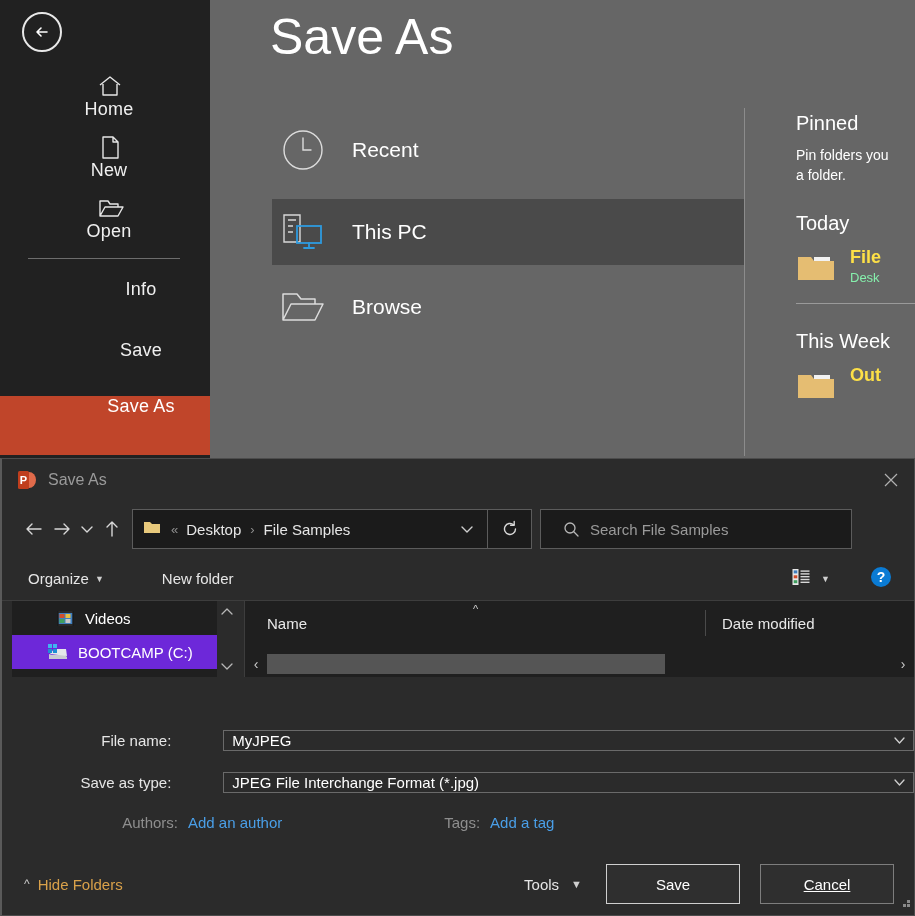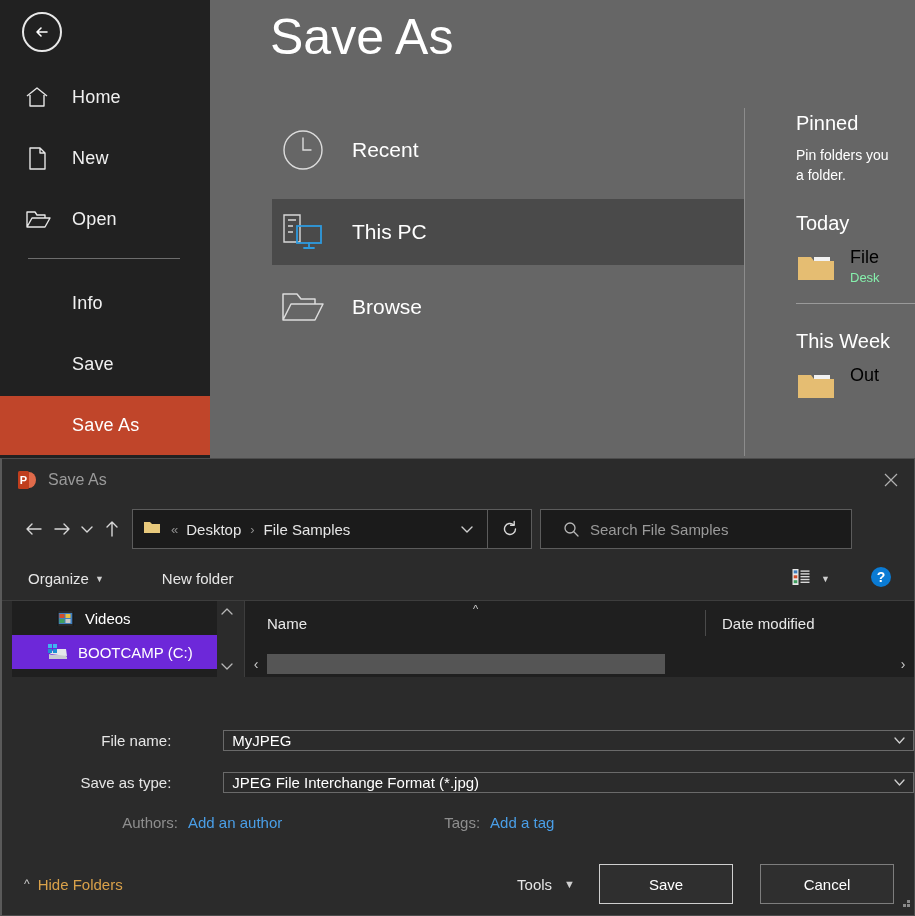--- a/index.html
+++ b/index.html
@@ -21,21 +21,21 @@
   .back-btn {
     position: absolute; left: 22px; top: 12px; width: 40px; height: 40px;
     border-radius: 50%; border: 2px solid #e8e8e8;
     display: flex; align-items: center; justify-content: center;
     cursor: pointer;
   }
   .back-btn svg { display: block; }
 
   .rail-item {
     position: absolute; left: 0; width: 210px; height: 48px;
-    display: flex; align-items: center; cursor: pointer;
+    display: flex; align-items: center; cursor: pointer; flex-direction: column;
   }
   .rail-item .ri-icon {
     width: 40px; margin-left: 24px; display: flex; align-items: center; justify-content: flex-start;
   }
   .rail-item .ri-label {
     color: #f0f0f0; font-size: 18px; font-weight: 400; margin-left: 8px;
     letter-spacing: .2px;
   }
   .rail-item.plain .ri-label { margin-left: 72px; }
   .rail-sep {
@@ -61,21 +61,21 @@
     position: absolute; left: 744px; top: 108px; width: 1px; height: 348px;
     background: #8c8c8c;
   }
 
   .pinned-pane { position: absolute; left: 796px; top: 112px; width: 160px; }
   .pp-head { color: #ffffff; font-size: 20px; font-weight: 300; margin-bottom: 10px; }
   .pp-body { color: #ffffff; font-size: 14px; font-weight: 400; line-height: 1.45; }
   .pp-head2 { color: #ffffff; font-size: 20px; font-weight: 300; margin: 26px 0 12px; }
   .pp-entry { display: flex; align-items: flex-start; cursor: pointer; }
   .pp-folder { flex: 0 0 auto; margin-right: 14px; margin-top: 4px; }
-  .pp-name { color: #000000; font-size: 18px; font-weight: 400; white-space: nowrap; }
+  .pp-name { color: #fde047; font-size: 18px; font-weight: 700; white-space: nowrap; }
   .pp-sub { color: #86efac; font-size: 13px; white-space: nowrap; margin-top: 2px; }
   .pp-rule { height: 1px; background: #9a9a9a; margin: 16px 0 0 0; width: 160px; }
 
   
   .dialog {
     position: absolute; left: 0; top: 458px; width: 915px; height: 458px;
     background: #2b2b2b; border: 1px solid #4c4c4c; border-left: 2px solid #5a5a5a;
   }
   .dlg-title {
     position: relative; height: 42px; background: #2b2b2b;
@@ -198,21 +198,21 @@
   .tools {
     margin-left: auto; color: #e6e6e6; font-size: 15px;
     display: flex; align-items: center; cursor: pointer;
   }
   .btn {
     height: 40px; width: 134px; background: #2f2f2f; border: 1px solid #7d7d7d;
     color: #ffffff; font-size: 15px; display: flex; align-items: center; justify-content: center;
     cursor: pointer;
   }
   .btn.primary { border: 1px solid #cfcfcf; margin-left: 24px; }
-  .btn.secondary { margin-left: 27px; margin-right: 20px; }
+  .btn.secondary { margin-left: 20px; margin-right: 20px; text-decoration: underline; }
   .grip { position: absolute; right: 3px; bottom: 3px; }
 </style>
 </head>
 <body>
 
 <div id="root">
 
   <div class="backstage">
 
     <div class="bs-rail">

